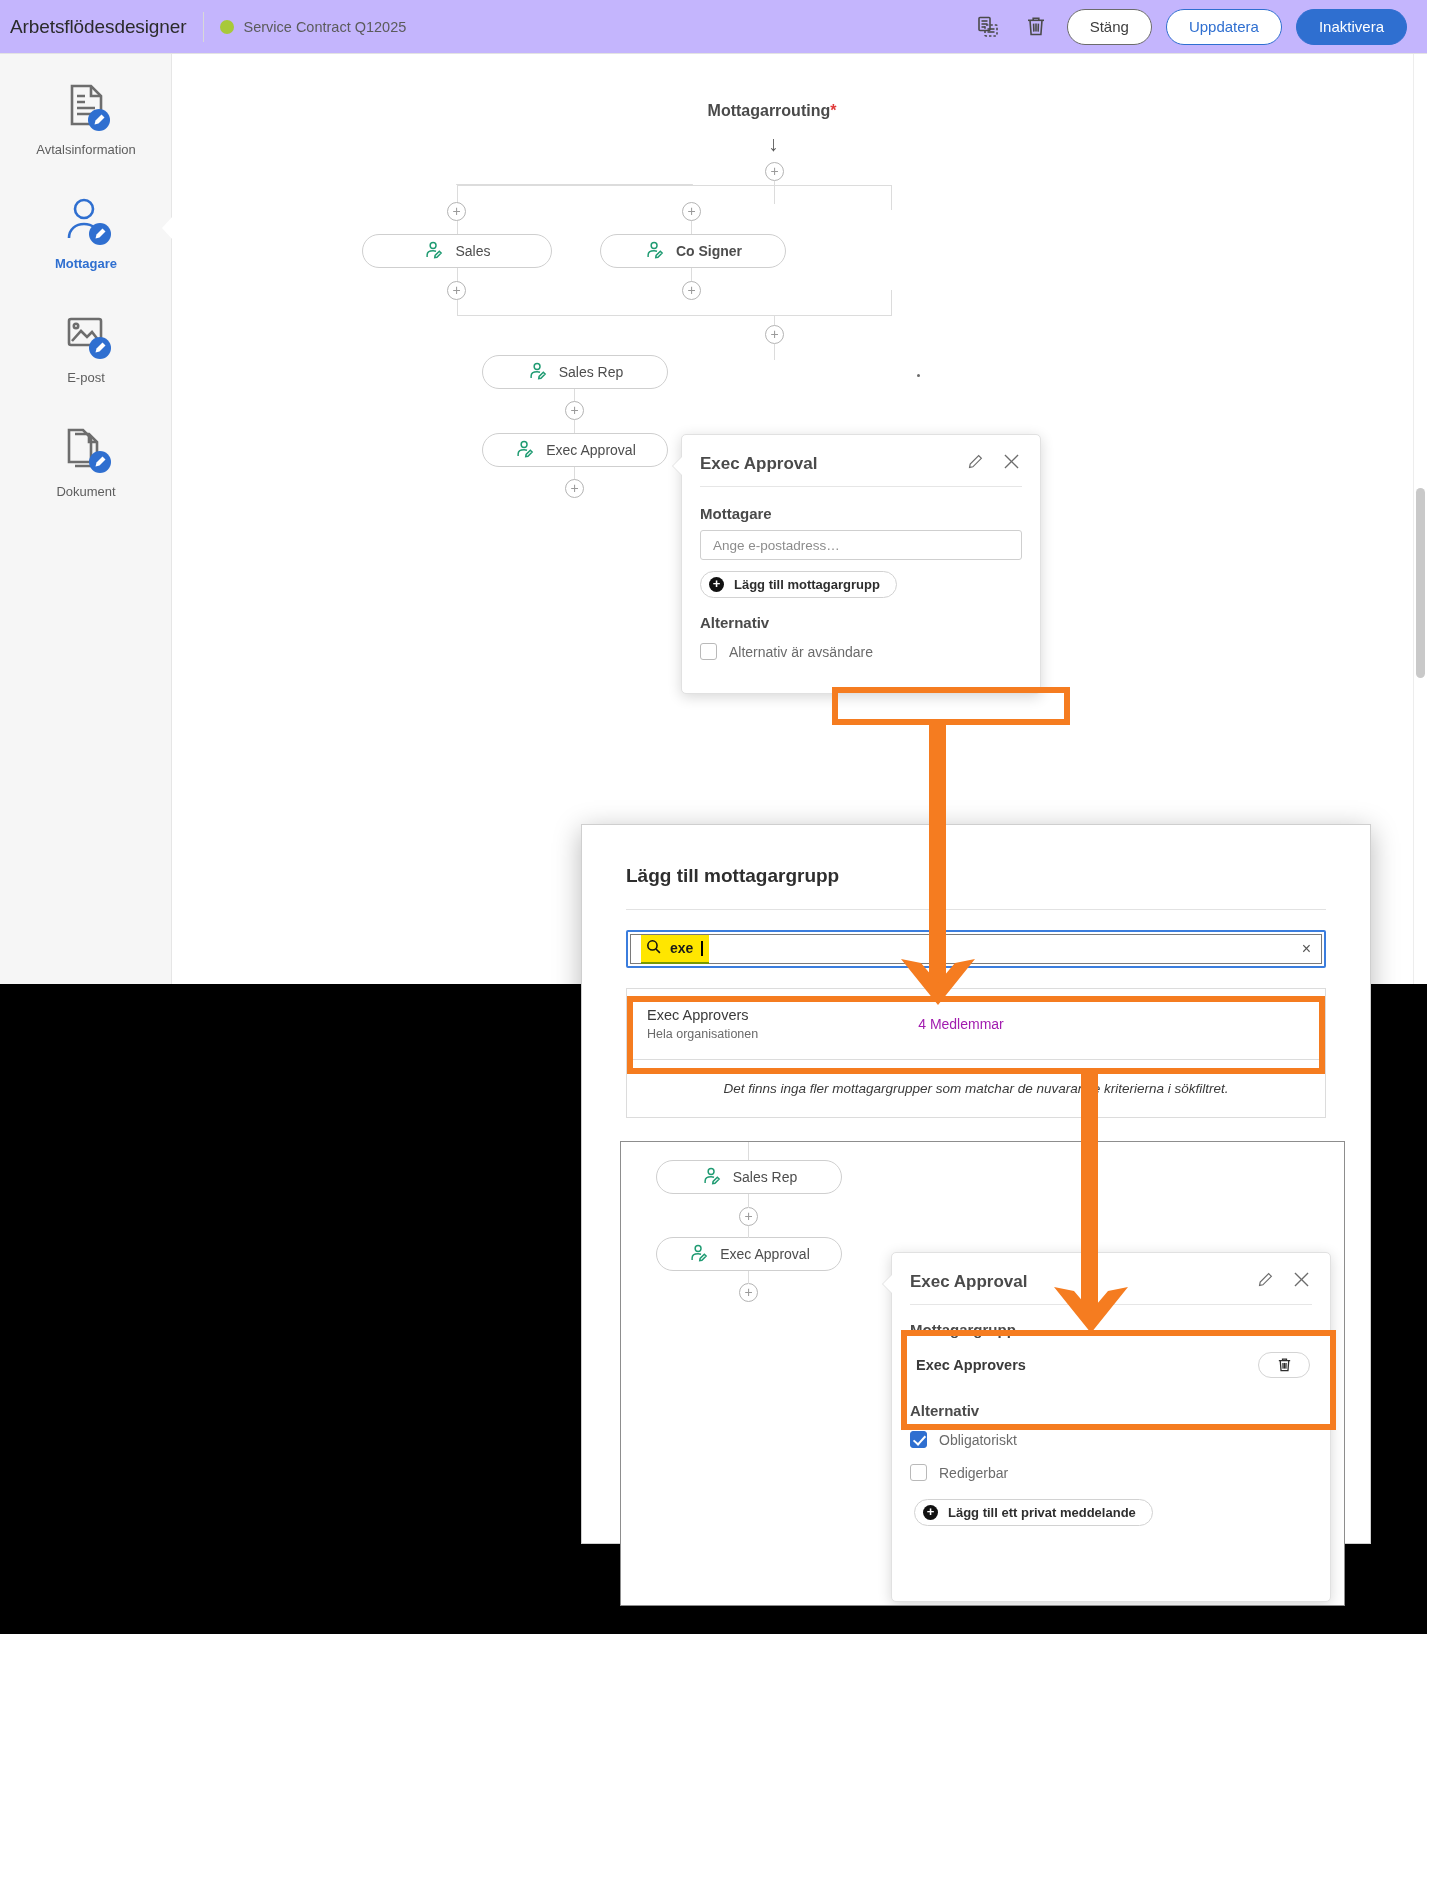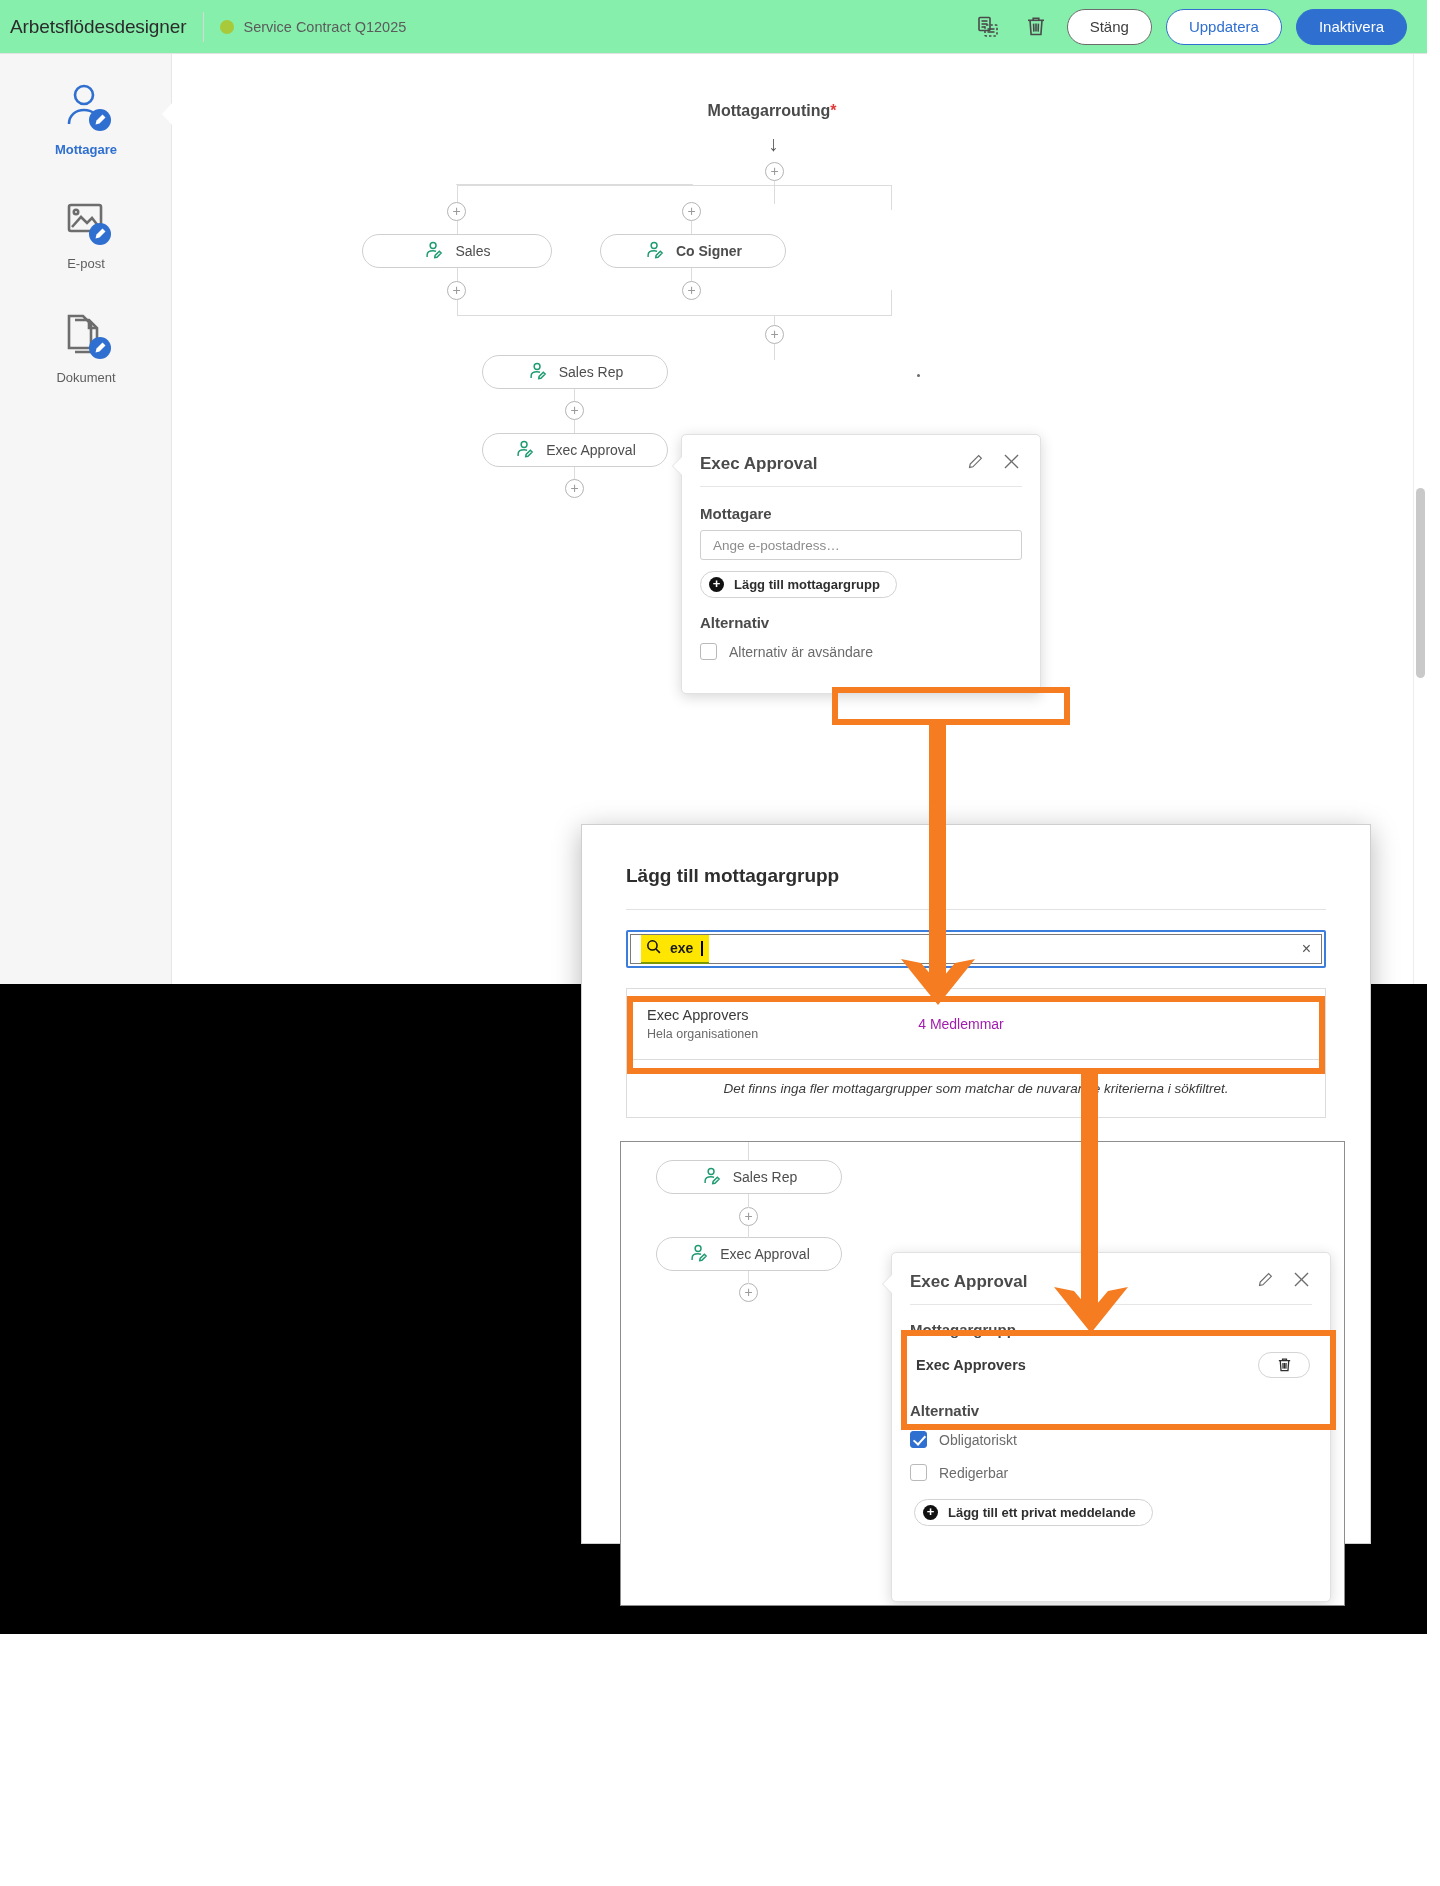--- a/index.html
+++ b/index.html
@@ -19,21 +19,21 @@
 
   
   .app {
     position: absolute; left: 0; top: 0; width: 1427px; height: 984px;
     background: #ffffff; overflow: hidden;
   }
 
   
   .topbar {
     position: absolute; left: 0; top: 0; width: 1427px; height: 54px;
-    background: #86efac; border-bottom: 1px solid #e3e3e3;
+    background: #c4b5fd; border-bottom: 1px solid #e3e3e3;
     display: flex; align-items: center;
   }
   .app-title {
     margin-left: 10px; font-size: 19px; color: #2b2b2b; letter-spacing: -0.1px;
     font-weight: 400;
   }
   .vsep { width: 1px; height: 30px; background: #d8d8d8; margin: 0 16px; }
   .status-dot {
     width: 14px; height: 14px; border-radius: 50%; background: #a8c93a;
     display:inline-block; margin-right: 10px;
@@ -279,20 +279,32 @@
         </div>
         <div class="pill ghost">Stäng</div>
         <div class="pill outline-blue">Uppdatera</div>
         <div class="pill solid-blue">Inaktivera</div>
       </div>
     </div>
 
     <div class="rail">
 
 
+      <div class="rail-item">
+        <div class="rail-ico">
+          <svg width="54" height="52" viewBox="0 0 54 52" fill="none" stroke="#6d6d6d" stroke-width="2.6">
+            <path d="M13 4h19l10 10v28H13z"></path>
+            <path d="M32 4v10h10"></path>
+            <path d="M18 14h8M18 20h8M18 26h18M18 32h18"></path>
+            <circle cx="40" cy="38" r="11" fill="#2f6fd0" stroke="none"></circle>
+            <path d="M35.5 42.5l1-4 6-6 3 3-6 6z" fill="#fff" stroke="none"></path>
+          </svg>
+        </div>
+        <div class="rail-label">Avtalsinformation</div>
+      </div>
 
       <div class="rail-item active">
         <div class="rail-ico">
           <svg width="54" height="52" viewBox="0 0 54 52" fill="none" stroke="#2f6fd0" stroke-width="2.6">
             <circle cx="25" cy="13" r="9"></circle>
             <path d="M10 42c0-9 7-14 15-14s15 5 15 14"></path>
             <circle cx="41" cy="38" r="11" fill="#2f6fd0" stroke="none"></circle>
             <path d="M36.5 42.5l1-4 6-6 3 3-6 6z" fill="#fff" stroke="none"></path>
           </svg>
         </div>

